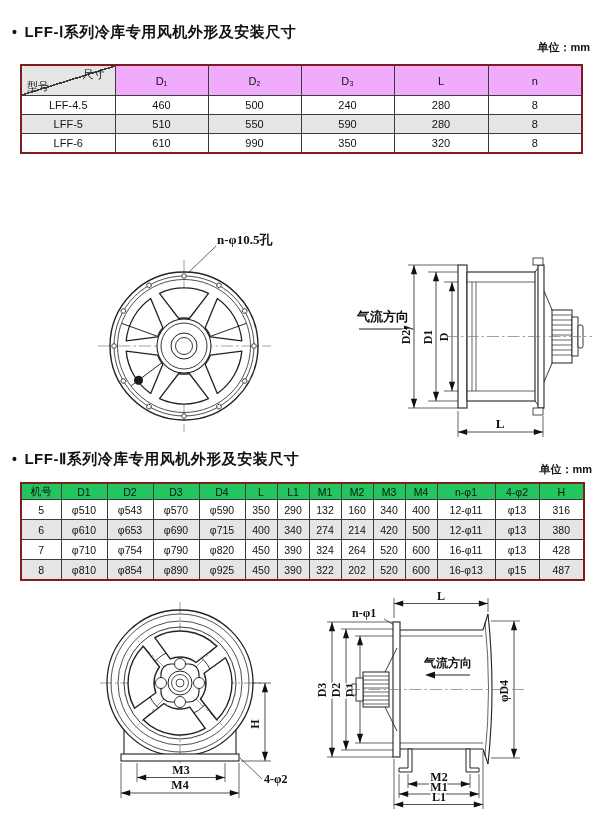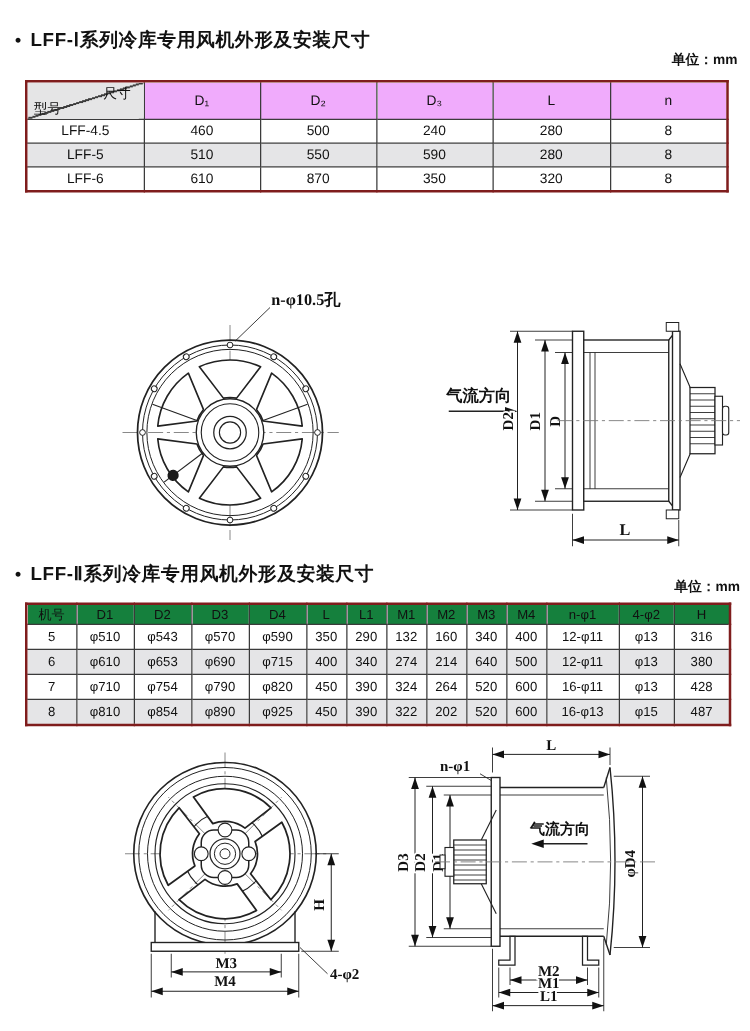--- a/index.html
+++ b/index.html
@@ -10,21 +10,21 @@
   .title{position:absolute;font-weight:bold;font-size:15px;white-space:nowrap;letter-spacing:.5px}
   .title .bullet{margin-right:7px;font-size:14px}
   .unit{position:absolute;font-weight:bold;font-size:11px;white-space:nowrap}
   table{position:absolute;border-collapse:collapse;background:#fff;table-layout:fixed}
   th,td{border:1px solid #3b3b3b;text-align:center;padding:0;overflow:hidden;white-space:nowrap}
   table{border:2px solid #7f1d1d}
   .t1{left:20px;top:64px;width:561px}
   .t1 th{height:29px;background:#f0abfc;font-weight:normal;font-size:11px}
   .t1 td{height:18px;font-size:11px}
   .t2{left:20px;top:482px;width:563px}
-  .t2 th{height:15px;background:#15803d;font-weight:normal;font-size:10.5px}
+  .t2 th{height:15px;background:#22c55e;font-weight:normal;font-size:10.5px}
   .t2 td{height:19px;font-size:10.5px}
   tbody tr:nth-child(even) td{background:#e5e5e7}
   th.diag{position:relative;background:#e5e5e6;
     background-image:linear-gradient(to bottom right,transparent calc(50% - .8px),#3b3b3b calc(50% - .8px),#3b3b3b calc(50% + .8px),transparent calc(50% + .8px));}
   th.diag .tr{position:absolute;top:1px;right:10px;font-size:11px}
   th.diag .bl{position:absolute;bottom:1px;left:5px;font-size:11px}
   svg{position:absolute;left:0}
   .ln{stroke:#222;fill:none}
   .f{fill:#fff}
   .cl{stroke:#787878;stroke-width:.7;stroke-dasharray:12 3 2.5 3;fill:none}
@@ -77,21 +77,21 @@
         <td>LFF-5</td>
         <td>510</td>
         <td>550</td>
         <td>590</td>
         <td>280</td>
         <td>8</td>
       </tr>
       <tr>
         <td>LFF-6</td>
         <td>610</td>
-        <td>870</td>
+        <td>990</td>
         <td>350</td>
         <td>320</td>
         <td>8</td>
       </tr>
     </tbody>
 </table>
 
 <svg width="600" height="220" viewBox="0 0 600 220" style="top:225px">
   <defs>
     <marker id="ah1" markerWidth="11" markerHeight="9" refX="9.6" refY="4" orient="auto-start-reverse" markerUnits="userSpaceOnUse">
@@ -239,21 +239,21 @@
       <tr>
         <td>6</td>
         <td>φ610</td>
         <td>φ653</td>
         <td>φ690</td>
         <td>φ715</td>
         <td>400</td>
         <td>340</td>
         <td>274</td>
         <td>214</td>
-        <td>640</td>
+        <td>420</td>
         <td>500</td>
         <td>12-φ11</td>
         <td>φ13</td>
         <td>380</td>
       </tr>
       <tr>
         <td>7</td>
         <td>φ710</td>
         <td>φ754</td>
         <td>φ790</td>

